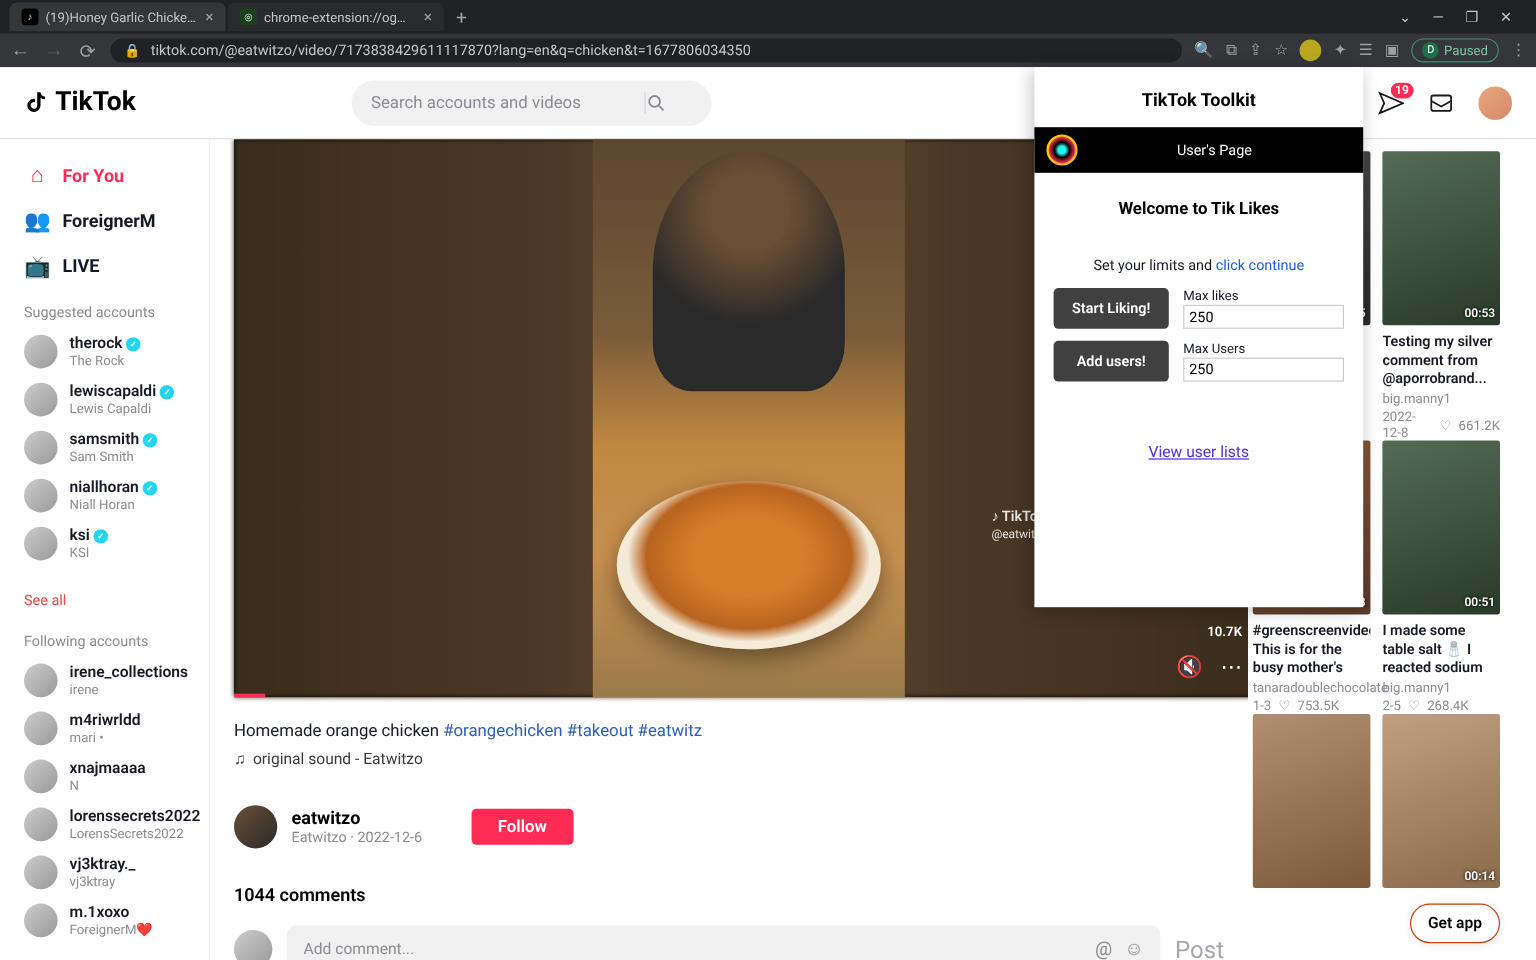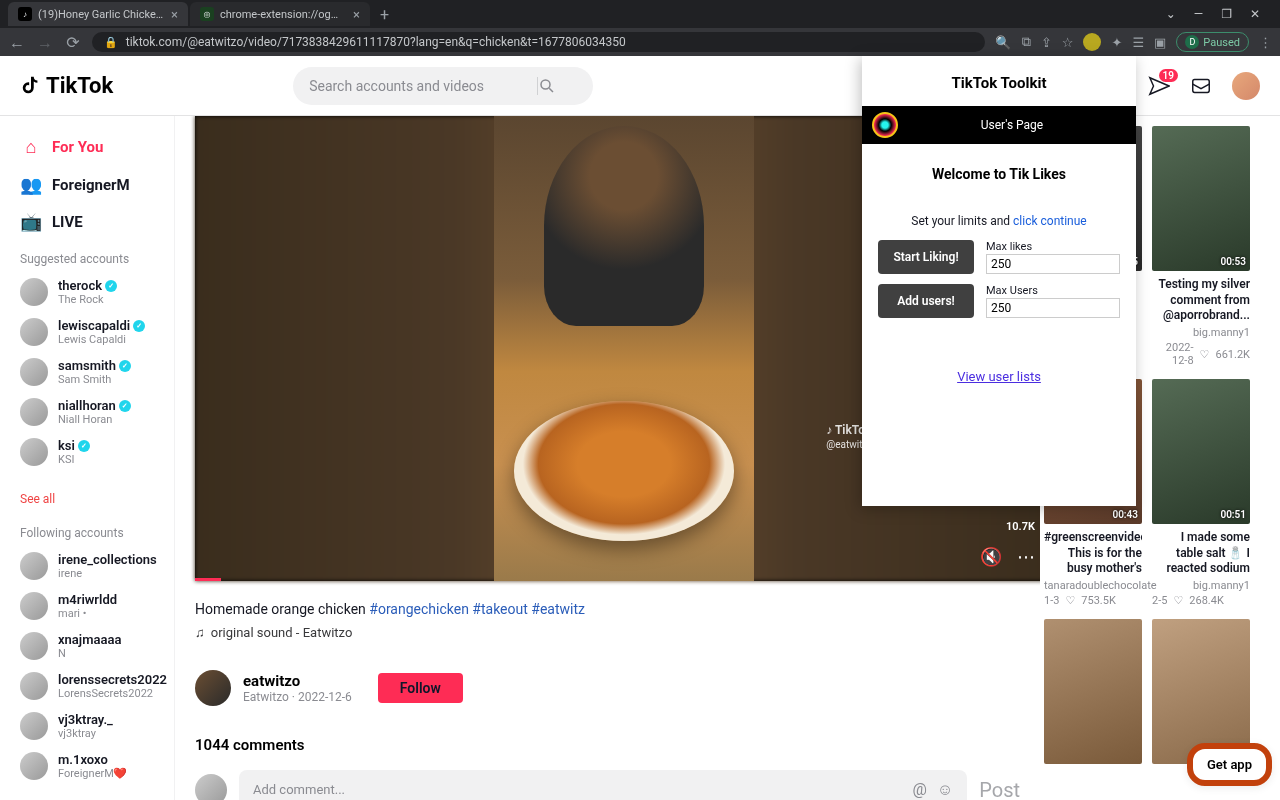--- a/index.html
+++ b/index.html
@@ -68,38 +68,38 @@
 .video-bottom { position: absolute; right: 18px; bottom: 14px; display:flex; gap:14px; color:#fff; font-size:18px; }
 .progress { position: absolute; bottom: 0; left: 0; height: 3px; width: 3%; background: #fe2c55; }
 
 .caption { margin-top: 20px; font-size: 14px; color: #161823; }
 .caption .tag { color: #2b5db9; }
 .music { margin-top: 8px; font-size: 13px; color: #3a3a3c; display:flex; align-items:center; gap:6px; }
 .author-row { display: flex; align-items: center; gap: 12px; margin-top: 30px; }
 .author-av { width: 36px; height: 36px; border-radius: 50%; background: linear-gradient(135deg,#6b4e33,#2a2a2a); }
 .author-name { font-weight: 700; font-size: 15px; }
 .author-sub { font-size: 12px; color: #8a8b91; }
-.follow-btn { background: #fe2c55; color: #0f172a; border: none; border-radius: 4px; padding: 7px 22px; font-size: 14px; font-weight: 600; cursor: pointer; margin-left: 14px; }
+.follow-btn { background: #fe2c55; color: #ffffff; border: none; border-radius: 4px; padding: 7px 22px; font-size: 14px; font-weight: 600; cursor: pointer; margin-left: 29px; }
 .comments-title { margin-top: 30px; font-size: 15px; font-weight: 600; }
 .comment-box { display: flex; align-items: center; gap: 12px; margin-top: 16px; }
 .comment-input { flex: 1; background: #f1f1f2; border-radius: 8px; padding: 10px 14px; display: flex; align-items: center; }
 .comment-input input { border:none; background:transparent; outline:none; flex:1; font-size:13px; }
 .comment-input input::placeholder { color:#8a8b91; }
 .comment-icons { display:flex; gap:10px; color:#8a8b91; font-size:16px; }
 .post-btn { color:#a6a7ab; font-size:20px; cursor:pointer; }
 
-.tt-rail { width: 240px; padding: 10px 12px 0 4px; display: flex; flex-direction: column; gap: 12px; overflow: hidden; text-align: right; }
+.tt-rail { width: 240px; padding: 10px 12px 0 4px; display: flex; flex-direction: column; overflow: hidden; }
 .rail-row { display: flex; gap: 10px; }
 .rail-card { width: 98px; }
 .rail-thumb { width: 98px; height: 145px; background: linear-gradient(160deg,#4a4a4a,#2a2a2a); position: relative; border-radius: 2px; }
 .rail-dur { position: absolute; bottom: 4px; right: 4px; color: #fff; font-size: 10px; font-weight: 600; text-shadow: 0 0 3px #000; }
 .rail-title { font-size: 12px; font-weight: 600; color: #161823; margin-top: 6px; line-height: 1.3; max-height: 46px; overflow: hidden; }
 .rail-user { font-size: 11px; color: #8a8b91; margin-top: 3px; }
 .rail-stats { font-size: 11px; color: #8a8b91; margin-top: 2px; display:flex; align-items:center; gap:6px; }
-.get-app { position: absolute; right: 8px; bottom: 14px; background: #fff; border: 6px solid #c2410c; border-radius: 18px; padding: 8px 14px; font-size: 13px; font-weight: 600; box-shadow: 0 2px 8px rgba(0,0,0,.08); cursor:pointer; }
+.get-app { position: absolute; right: 30px; bottom: 14px; background: #fff; border: 1px solid #c2410c; border-radius: 18px; padding: 8px 14px; font-size: 13px; font-weight: 600; box-shadow: 0 2px 8px rgba(0,0,0,.08); cursor:pointer; }
 
 
 .ext-popup { position: absolute; top: 56px; right: 144px; width: 274px; height: 450px; background: #fff; box-shadow: -2px 3px 14px rgba(0,0,0,.25); display: flex; flex-direction: column; }
 .ext-title { text-align: center; font-weight: 700; font-size: 15px; padding: 18px 0 14px; }
 .ext-bar { background: #000; color: #fff; display: flex; align-items: center; padding: 6px 10px; }
 .ext-bar-icon { width: 26px; height: 26px; border-radius: 50%; background: radial-gradient(circle,#25f4ee 20%,#000 40%,#fe2c55 70%); border:2px solid #f5c518; }
 .ext-bar-label { flex:1; text-align:center; font-size:12px; }
 .ext-welcome { text-align: center; font-weight: 700; font-size: 14px; padding: 22px 0 10px; }
 .ext-hint { text-align: center; font-size: 12px; color: #161823; padding: 22px 0 12px; }
 .ext-hint a { color: #1a5edb; text-decoration: none; }

